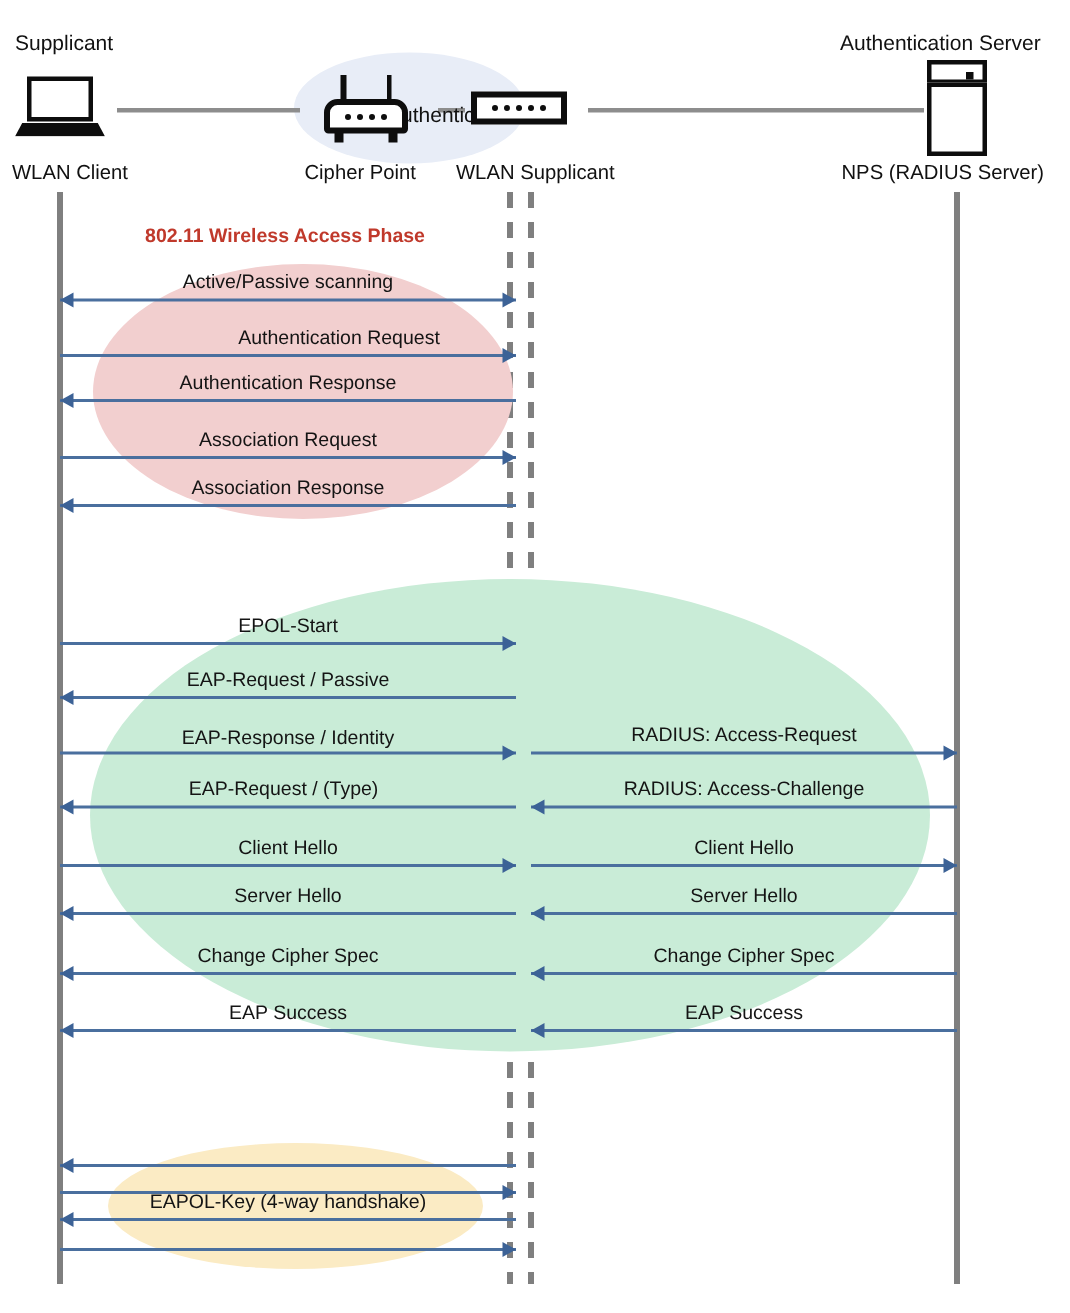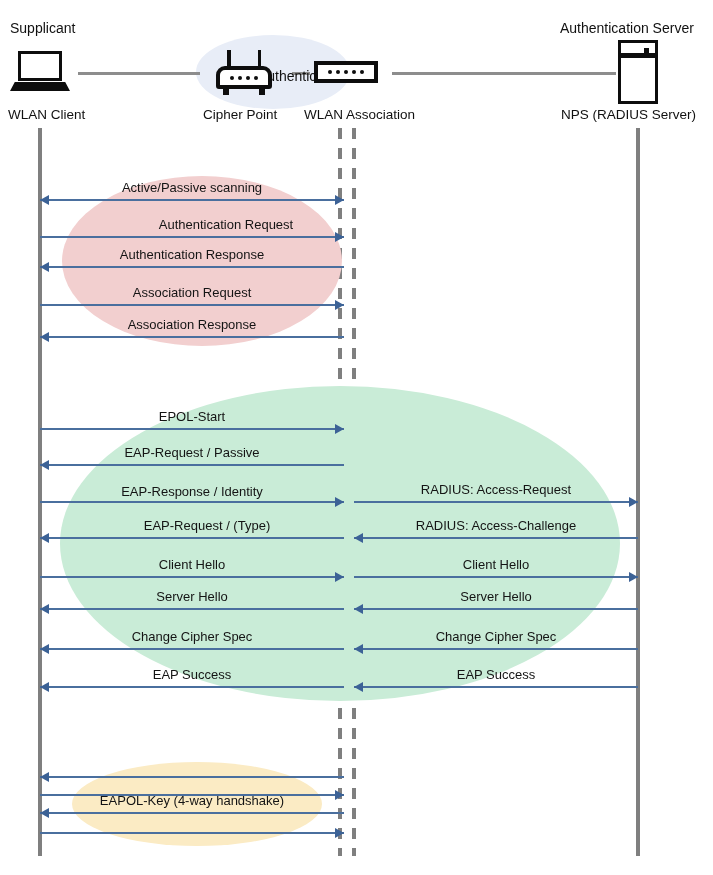--- a/index.html
+++ b/index.html
@@ -240,32 +240,33 @@
 
   <div class="icon-box" style="left:618px; top:40px; width:40px; height:64px;">
     <div class="srv-top">
         <div class="srv-led"></div>
       </div>
     <div class="srv-bottom"></div>
   </div>
 
   <div class="actor-sublabel" style="left:8px;  top:107px;">WLAN Client</div>
   <div class="actor-sublabel" style="left:203px; top:107px;">Cipher Point</div>
-  <div class="actor-sublabel" style="left:304px; top:107px;">WLAN Association</div>
+  <div class="actor-sublabel" style="left:304px; top:107px;">WLAN Supplicant</div>
   <div class="actor-sublabel" style="left:561px; top:107px;">NPS (RADIUS Server)</div>
 
   <div class="lifeline-solid" style="left:38px;  top:128px; height:728px;"></div>
   <div class="lifeline-dashed" style="left:338px; top:128px; height:728px;"></div>
   <div class="lifeline-dashed" style="left:352px; top:128px; height:728px;"></div>
   <div class="lifeline-solid" style="left:636px; top:128px; height:728px;"></div>
 
   <div class="blob blob-pink" style="left:62px; top:176px; width:280px; height:170px;"></div>
   <div class="blob blob-green" style="left:60px; top:386px; width:560px; height:315px;"></div>
   <div class="blob blob-amber" style="left:72px; top:762px; width:250px; height:84px;"></div>
 
+  <div class="phase-caption" style="left:0px; top:147px; width:380px; color:#c0392b;">802.11 Wireless Access Phase</div>
 
   <div id="msg-layer-left">
       <div>
         <div class="arrow-line" style="left: 40px; top: 199px; width: 304px;"></div>
         <div class="arrow-head right" style="left: 335px; top: 195px;"></div>
         <div class="arrow-head left" style="left: 40px; top: 195px;"></div>
         <div class="msg-label" style="left: 192px; top: 180px;">Active/Passive scanning</div>
       </div>
       <div>
         <div class="arrow-line" style="left: 40px; top: 236px; width: 304px;"></div>
@@ -298,21 +299,21 @@
         <div class="msg-label" style="left: 192px; top: 445px;">EAP-Request / Passive</div>
       </div>
       <div>
         <div class="arrow-line" style="left: 40px; top: 501px; width: 304px;"></div>
         <div class="arrow-head right" style="left: 335px; top: 497px;"></div>
         <div class="msg-label" style="left: 192px; top: 484px;">EAP-Response / Identity</div>
       </div>
       <div>
         <div class="arrow-line" style="left: 40px; top: 537px; width: 304px;"></div>
         <div class="arrow-head left" style="left: 40px; top: 533px;"></div>
-        <div class="msg-label" style="left: 197px; top: 518px; padding-left: 20px;">EAP-Request / (Type)</div>
+        <div class="msg-label" style="left: 179px; top: 518px; padding-left: 20px;">EAP-Request / (Type)</div>
       </div>
       <div>
         <div class="arrow-line" style="left: 40px; top: 576px; width: 304px;"></div>
         <div class="arrow-head right" style="left: 335px; top: 572px;"></div>
         <div class="msg-label" style="left: 192px; top: 557px;">Client Hello</div>
       </div>
       <div>
         <div class="arrow-line" style="left: 40px; top: 608px; width: 304px;"></div>
         <div class="arrow-head left" style="left: 40px; top: 604px;"></div>
         <div class="msg-label" style="left: 192px; top: 589px;">Server Hello</div>

